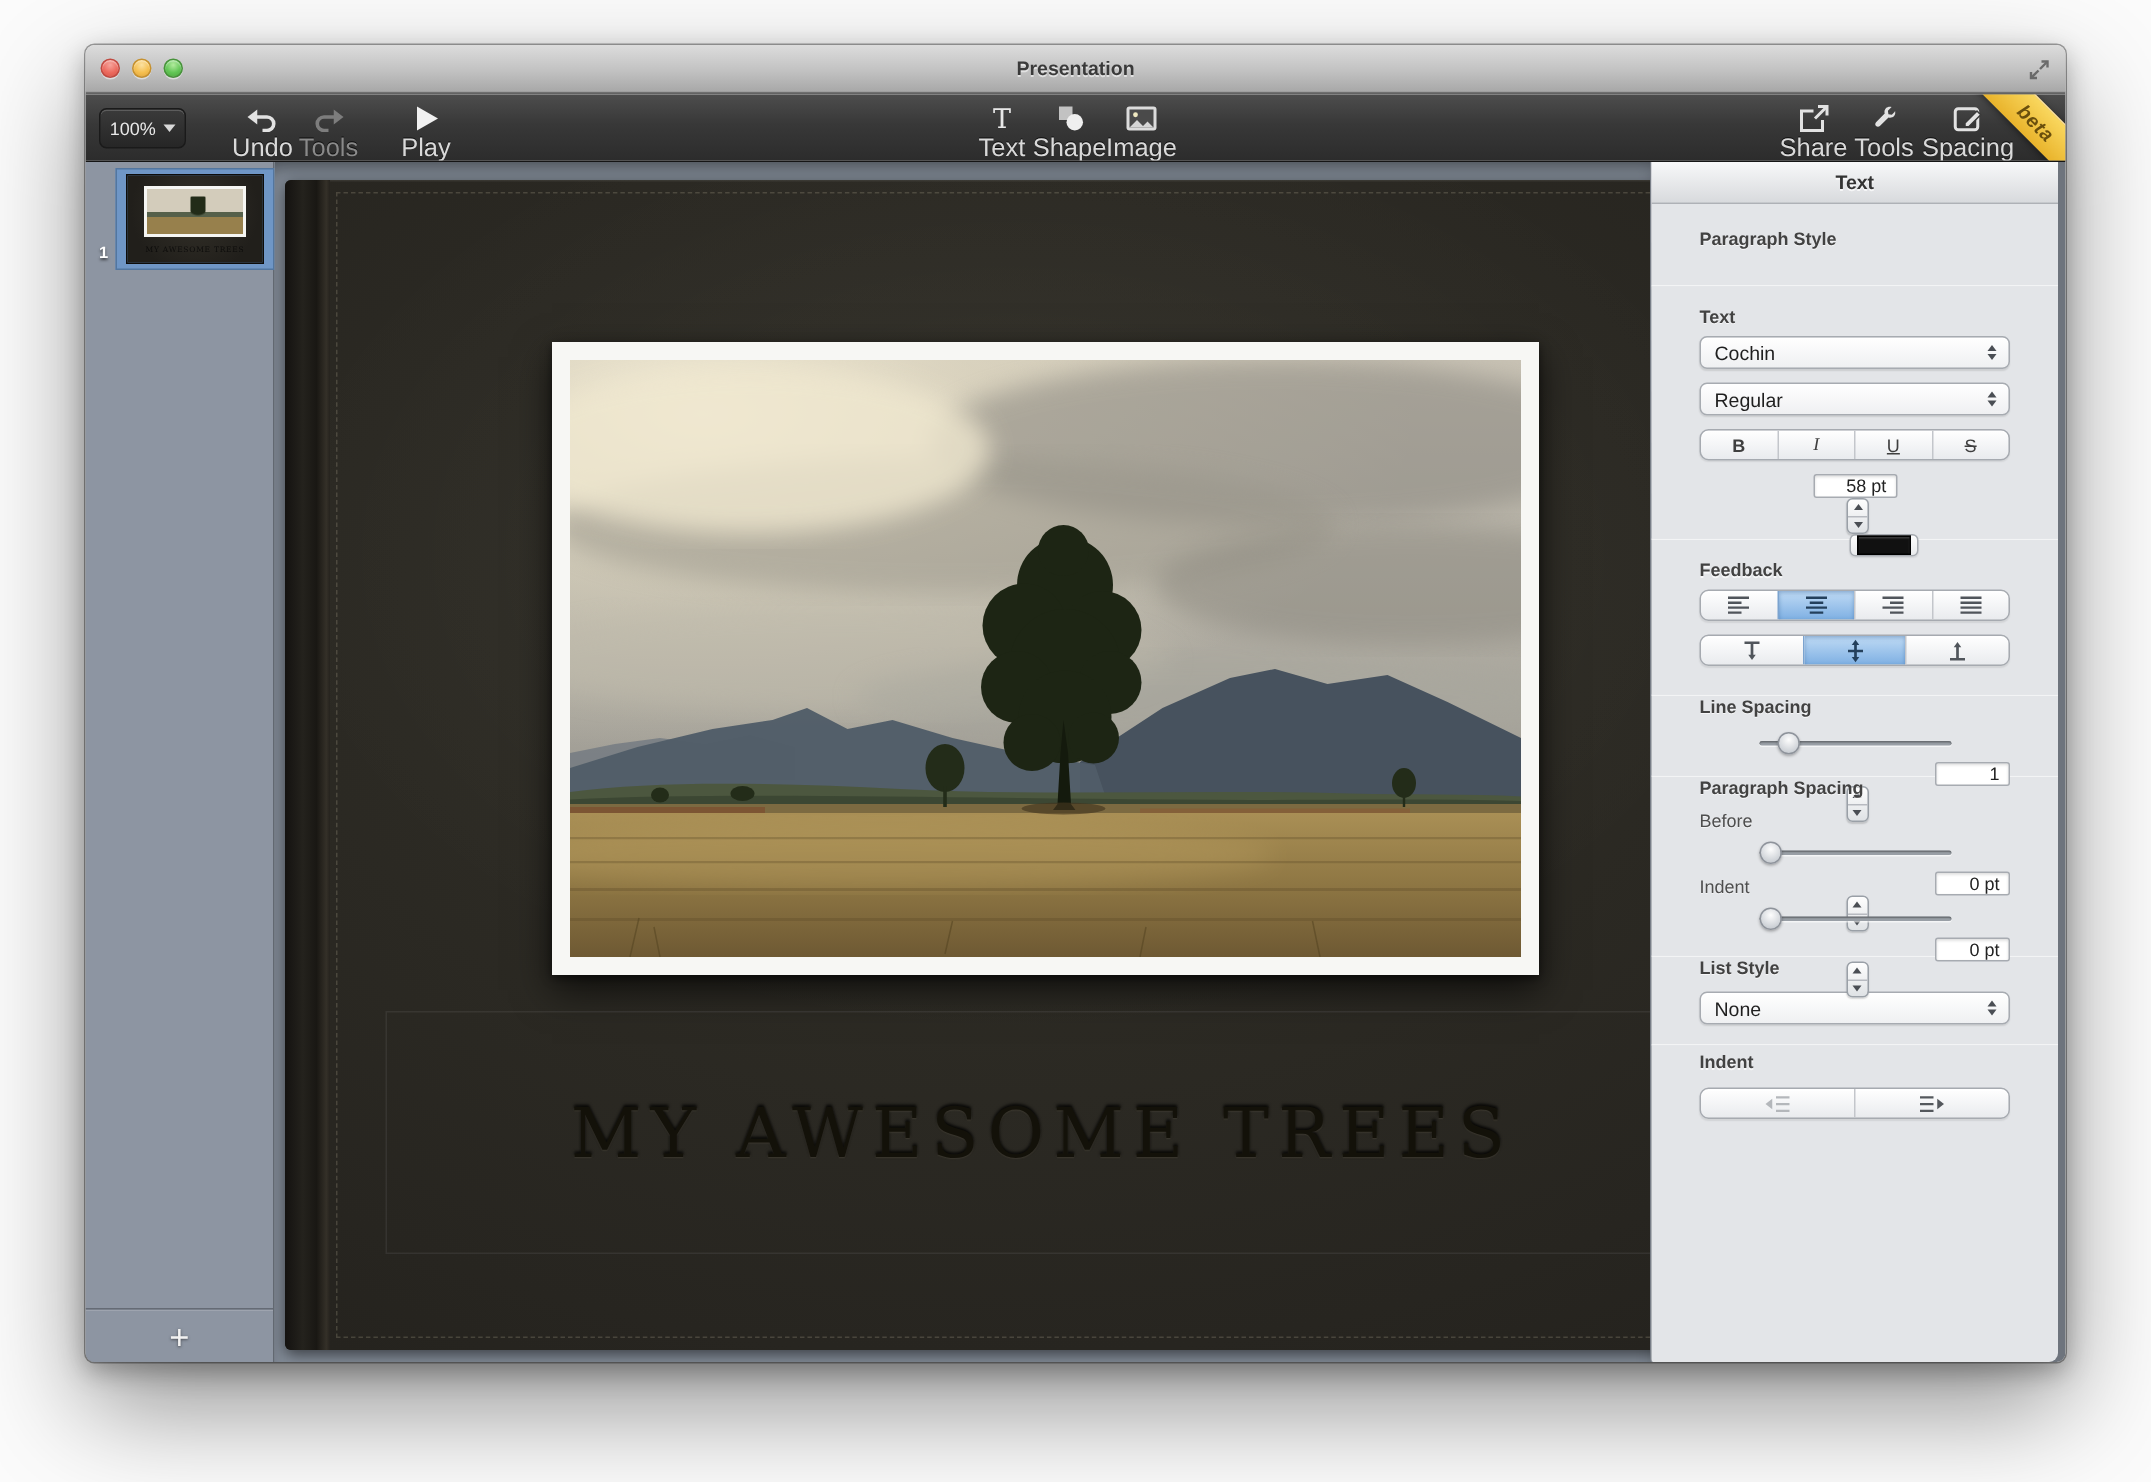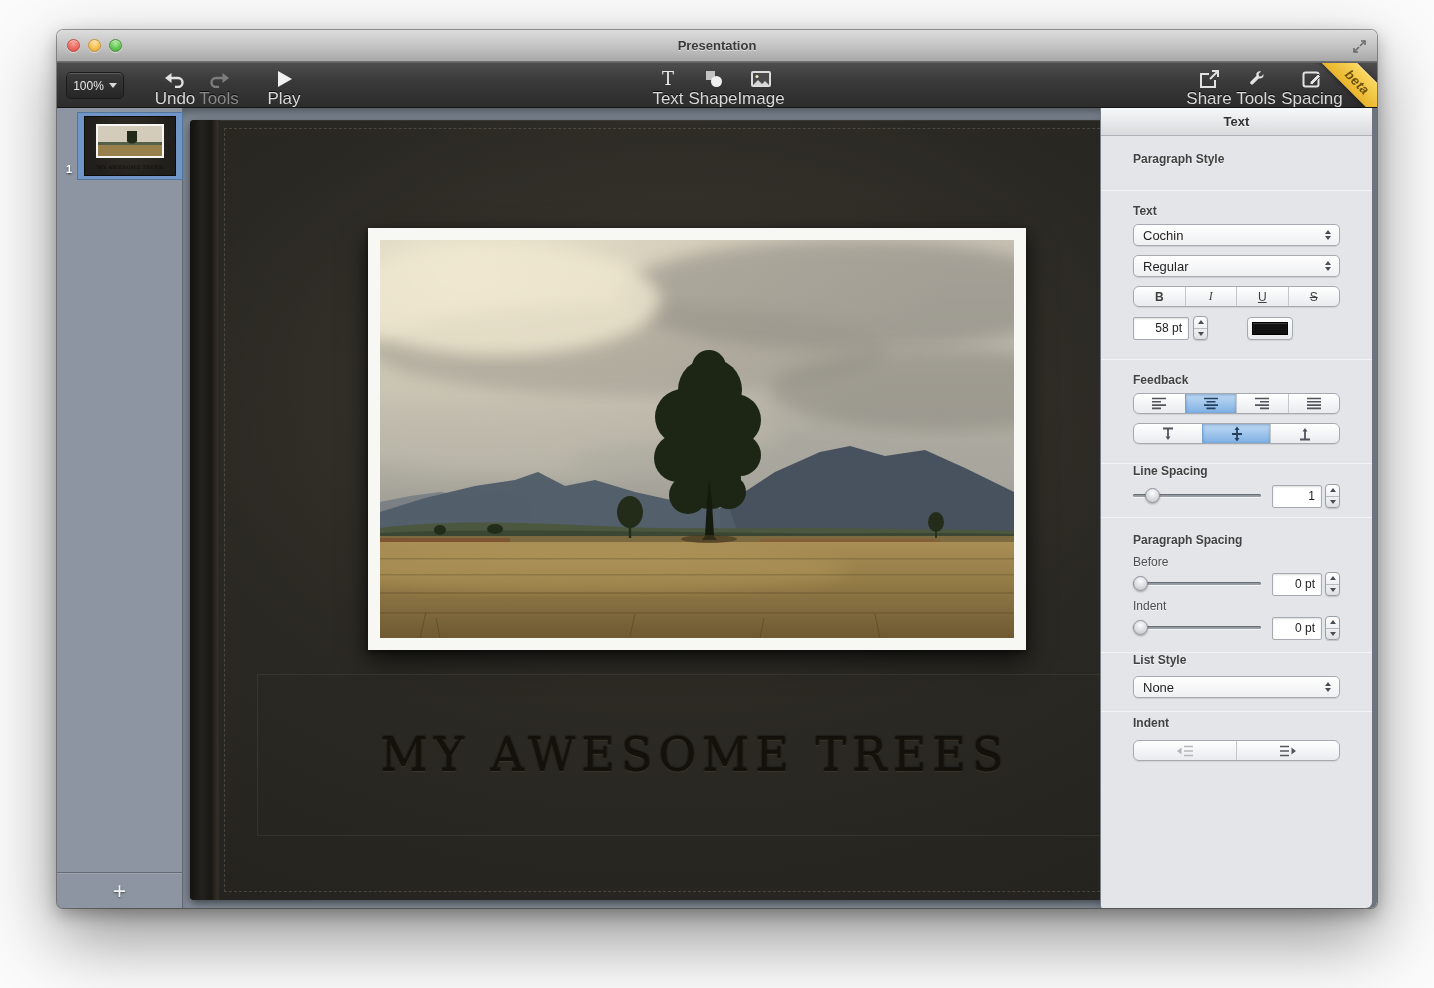--- a/index.html
+++ b/index.html
@@ -93,21 +93,21 @@
   .tri-dn{border-top:4.5px solid #4a4e54;}
 
   .seg{display:flex;height:21px;border:1px solid #a6aab0;border-radius:6px;overflow:hidden;
     background:linear-gradient(#ffffff,#e9ebee);box-shadow:0 1px 1px rgba(0,0,0,.08),inset 0 1px 0 #fff;}
   .seg>div{flex:1;display:flex;align-items:center;justify-content:center;border-left:1px solid #c3c6cb;}
   .seg>div:first-child{border-left:none;}
   .seg>div.sel{background:linear-gradient(#c0dbf5,#7fb0e3);box-shadow:inset 0 1px 3px rgba(20,70,130,.35);border-left-color:#7ba3cf;}
   .bius span{font-size:12px;color:#3f3f3f;}
   .b{font-weight:bold;} .i{font-style:italic;font-family:"Liberation Serif",serif;} .u{text-decoration:underline;} .s{text-decoration:line-through;}
 
-  .ctl-row{display:flex;align-items:center;height:24px;}
+  .ctl-row{display:flex;align-items:center;height:24px;flex-direction:column;}
   .num-field{height:23px;background:#fff;border:1px solid #a7abb1;border-radius:2px;
     box-shadow:inset 0 1px 2px rgba(0,0,0,.14);font-size:12px;color:#222;
     display:flex;align-items:center;justify-content:flex-end;padding-right:6px;}
   .stepper{width:15px;height:24px;margin-left:3px;border:1px solid #9aa0a7;border-radius:4px;flex:none;
     background:linear-gradient(#fefefe,#dfe2e5);box-shadow:0 1px 1px rgba(0,0,0,.15);display:flex;flex-direction:column;}
   .stepper span{flex:1;display:flex;align-items:center;justify-content:center;}
   .stepper span+span{border-top:1px solid #b7bac0;}
   .stepper .tri{border-left-width:3px;border-right-width:3px;}
   .stepper .tri-up{border-bottom-width:4px;} .stepper .tri-dn{border-top-width:4px;}
 
@@ -493,21 +493,21 @@
               </span>
               <span>
                 <i class="tri tri-dn"></i>
               </span>
             </div>
         </div>
       </div>
       <div class="hr" style="margin-top:9px"></div>
 
       <div class="sec">
-        <div class="lab" style="margin-top:15px">Paragraph Spacing</div>
+        <div class="lab" style="">Paragraph Spacing</div>
         <div class="lab2" style="margin-top:8px">Before</div>
         <div class="ctl-row" style="margin-top:3px">
           <div class="slider">
             <div class="track"></div>
             <div class="knob" style="left:0"></div>
           </div>
           <div class="num-field" style="width:50px;margin-left:auto">0 pt</div>
           <div class="stepper">
               <span>
                 <i class="tri tri-up"></i>

